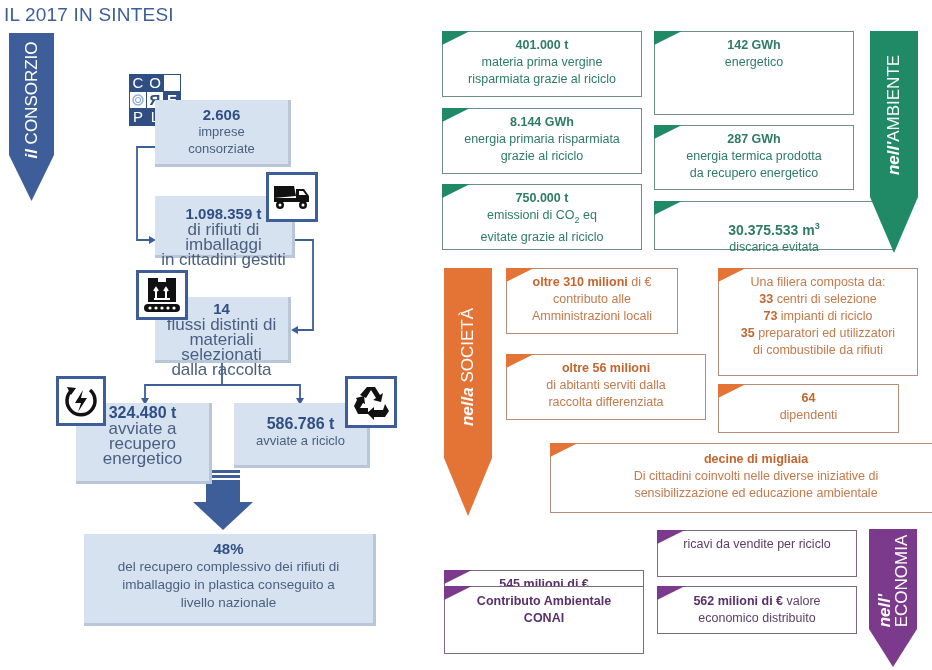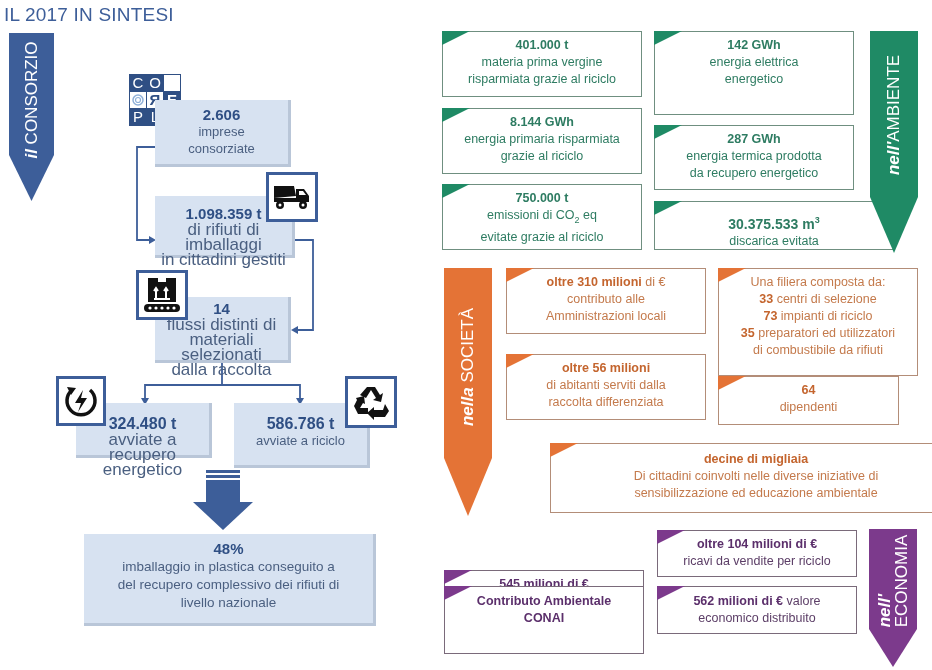--- a/index.html
+++ b/index.html
@@ -131,21 +131,21 @@
     <rect x="12" y="22" width="16" height="2" fill="#fff"></rect>
     <rect x="2" y="28" width="36" height="8" rx="4" fill="#111"></rect>
     <circle cx="8" cy="32" r="1.6" fill="#fff"></circle>
       <circle cx="14" cy="32" r="1.6" fill="#fff"></circle>
       <circle cx="20" cy="32" r="1.6" fill="#fff"></circle>
       <circle cx="26" cy="32" r="1.6" fill="#fff"></circle>
       <circle cx="32" cy="32" r="1.6" fill="#fff"></circle>
   </svg>
 </div>
 
-<div class="lbox" style="left:76px;top:403px;width:136px;height:55px;padding-top:12px;">
+<div class="lbox" style="left:76px;top:403px;width:136px;height:81px;padding-top:1px;">
   <div class="big" style="font-size:16px">324.480 t</div>
   <div class="small">avviate a recupero</div>
   <div class="small">energetico</div>
 </div>
 <div class="iconbox" style="left:56px;top:376px;width:50px;height:50px;">
   <svg width="38" height="38" viewBox="0 0 38 38">
     <path d="M10,8 A14,14 0 1,0 28,8" stroke="#111" stroke-width="3.5" fill="none"></path>
     <polygon points="5,5 14,6 9,13" fill="#111"></polygon>
     <polygon points="21,8 13,21 19,21 16,30 25,16 19,16" fill="#111"></polygon>
   </svg>
@@ -158,76 +158,75 @@
 <div class="iconbox" style="left:345px;top:376px;width:52px;height:52px;">
   <svg width="38" height="36" viewBox="0 0 38 36">
     <polygon points="15,3 23,3 28,11 31,9 29,18 21,16 24,14 19,6 14,14 8,11" fill="#111"></polygon>
     <polygon points="33,20 37,27 33,33 22,33 22,36 15,29 22,23 22,26 31,26" fill="#111"></polygon>
     <polygon points="5,16 2,22 6,30 16,30 16,24 8,24 11,19 13,20 12,12 4,14" fill="#111"></polygon>
   </svg>
 </div>
 
 <div class="lbox" style="left:84px;top:534px;width:292px;height:92px;padding-top:6px;font-size:13.5px;line-height:18px;">
   <div class="big">48%</div>
+  <div>del recupero complessivo  dei rifiuti di</div>
   <div>imballaggio in plastica conseguito a</div>
-  <div>del recupero complessivo  dei rifiuti di</div>
   <div>livello nazionale</div>
 </div>
 
 <div class="sbox green" style="left:442px;top:31px;width:200px;height:66px;">
   <span class="corner"></span>
   <div><b>401.000 t</b></div>
   <div>materia prima vergine</div>
   <div>risparmiata grazie al riciclo</div>
 </div>
 <div class="sbox green" style="left:654px;top:31px;width:200px;height:84px;">
   <span class="corner"></span>
   <div><b>142 GWh</b></div>
-  <div>energia elettrica</div>
   <div>energetico</div>
 </div>
 <div class="sbox green" style="left:442px;top:108px;width:200px;height:66px;">
   <span class="corner"></span>
   <div><b>8.144 GWh</b></div>
   <div>energia primaria risparmiata</div>
   <div>grazie al riciclo</div>
 </div>
 <div class="sbox green" style="left:654px;top:125px;width:200px;height:65px;">
   <span class="corner"></span>
   <div><b>287 GWh</b></div>
   <div>energia termica prodotta</div>
   <div>da recupero energetico</div>
 </div>
 <div class="sbox green" style="left:442px;top:184px;width:200px;height:66px;">
   <span class="corner"></span>
   <div><b>750.000 t</b></div>
   <div><span>emissioni di CO</span><sub style="font-size:9px">2</sub><span> eq</span></div>
   <div>evitate grazie al riciclo</div>
 </div>
-<div class="sbox green" style="left:654px;top:201px;width:240px;height:49px;padding-top:10px;">
+<div class="sbox green" style="left:654px;top:201px;width:240px;height:49px;padding-top:16px;">
   <span class="corner"></span>
   <div style="font-size:14px"><b>30.375.533 m</b><sup style="font-size:9px;font-weight:bold">3</sup></div>
   <div>discarica evitata</div>
 </div>
 
 <div class="banner" style="left:870px;top:31px;width:48px;height:222px;">
   <svg width="48" height="222" style="position:absolute;left:0;top:0">
       <polygon points="0,0 48,0 48,166 24,222 0,166" fill="#1f8a65"></polygon>
     </svg>
   <div class="lbl" style="top:38%"><b>nell'</b><span>AMBIENTE</span></div>
 </div>
 
 <div class="banner" style="left:444px;top:268px;width:48px;height:248px;">
   <svg width="48" height="248" style="position:absolute;left:0;top:0">
       <polygon points="0,0 48,0 48,190 24,248 0,190" fill="#e47336"></polygon>
     </svg>
   <div class="lbl" style="top:40%"><b>nella</b> <span>SOCIETÀ</span></div>
 </div>
 
-<div class="sbox orange" style="left:506px;top:268px;width:200px;height:66px;">
+<div class="sbox orange" style="left:506px;top:268px;width:172px;height:66px;">
   <span class="corner"></span>
   <div><b>oltre 310 milioni</b><span> di €</span></div>
   <div>contributo alle</div>
   <div>Amministrazioni locali</div>
 </div>
 
 <div class="sbox orange" style="left:718px;top:268px;width:200px;height:108px;">
   <span class="corner"></span>
   <div>Una filiera composta da:</div>
   <div><b>33</b><span> centri di selezione</span></div>
@@ -236,41 +235,40 @@
   <div>di combustibile da rifiuti</div>
 </div>
 
 <div class="sbox orange" style="left:506px;top:354px;width:200px;height:66px;">
   <span class="corner"></span>
   <div><b>oltre 56 milioni</b></div>
   <div>di abitanti serviti dalla</div>
   <div>raccolta differenziata</div>
 </div>
 
-<div class="sbox orange" style="left:718px;top:376px;width:181px;height:49px;">
+<div class="sbox orange" style="left:718px;top:384px;width:181px;height:49px;">
   <span class="corner"></span>
   <div><b>64</b></div>
   <div>dipendenti</div>
 </div>
 
 <div class="sbox orange" style="left:506px;top:443px;width:412px;height:70px;padding-top:7px;margin-left:44px;">
   <span class="corner"></span>
   <div><b>decine di migliaia</b></div>
   <div>Di cittadini coinvolti nelle diverse iniziative di</div>
   <div>sensibilizzazione ed educazione ambientale</div>
 </div>
 
 <div class="sbox purple" style="left:444px;top:530px;width:200px;height:47px;padding-top:5px;margin-top:40px;">
   <span class="corner"></span>
   <div><b>545 milioni di €</b></div>
   <div>fatturato</div>
 </div>
 <div class="sbox purple" style="left:657px;top:530px;width:200px;height:47px;padding-top:5px;">
   <span class="corner"></span>
-  <div><b>oltre 104 milioni di €</b></div>
   <div>ricavi da vendite per riciclo</div>
 </div>
 <div class="sbox purple" style="left:444px;top:586px;width:200px;height:68px;padding-top:6px;">
   <span class="corner"></span>
   <div><b>Contributo Ambientale</b></div>
   <div><b>CONAI</b></div>
 </div>
 <div class="sbox purple" style="left:657px;top:586px;width:200px;height:48px;padding-top:6px;">
   <span class="corner"></span>
   <div><b>562 milioni di €</b><span> valore</span></div>

